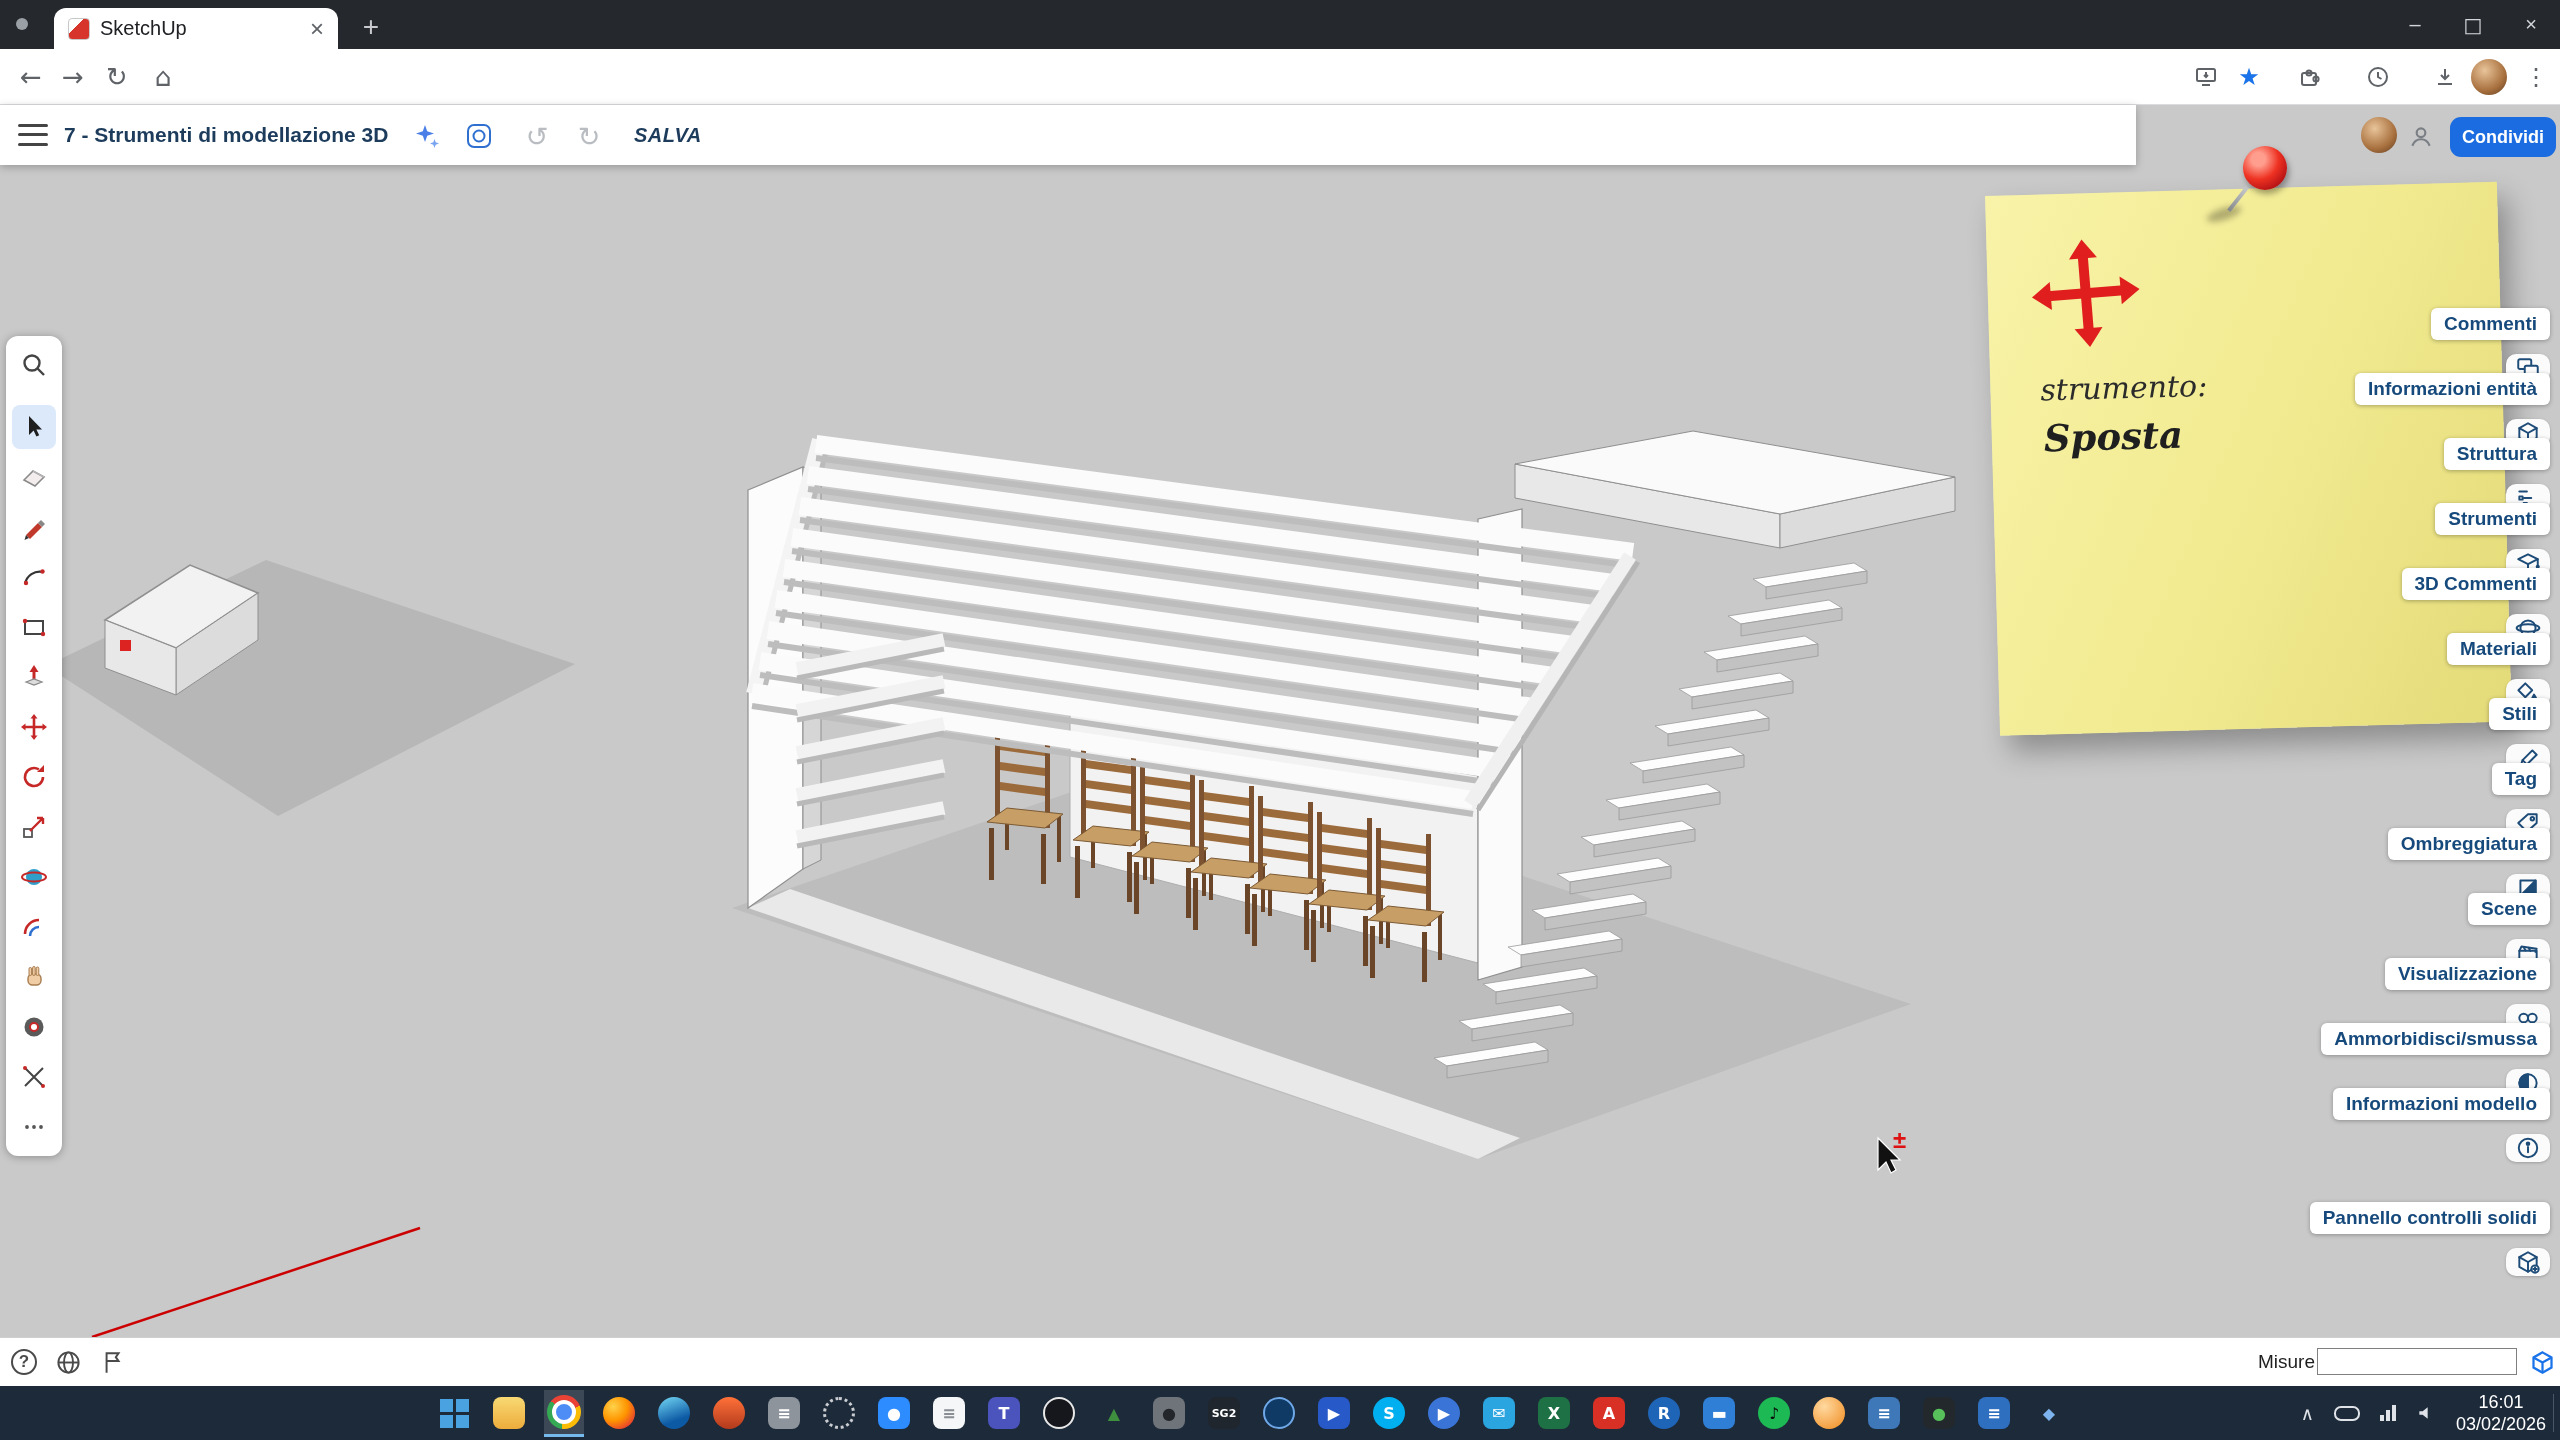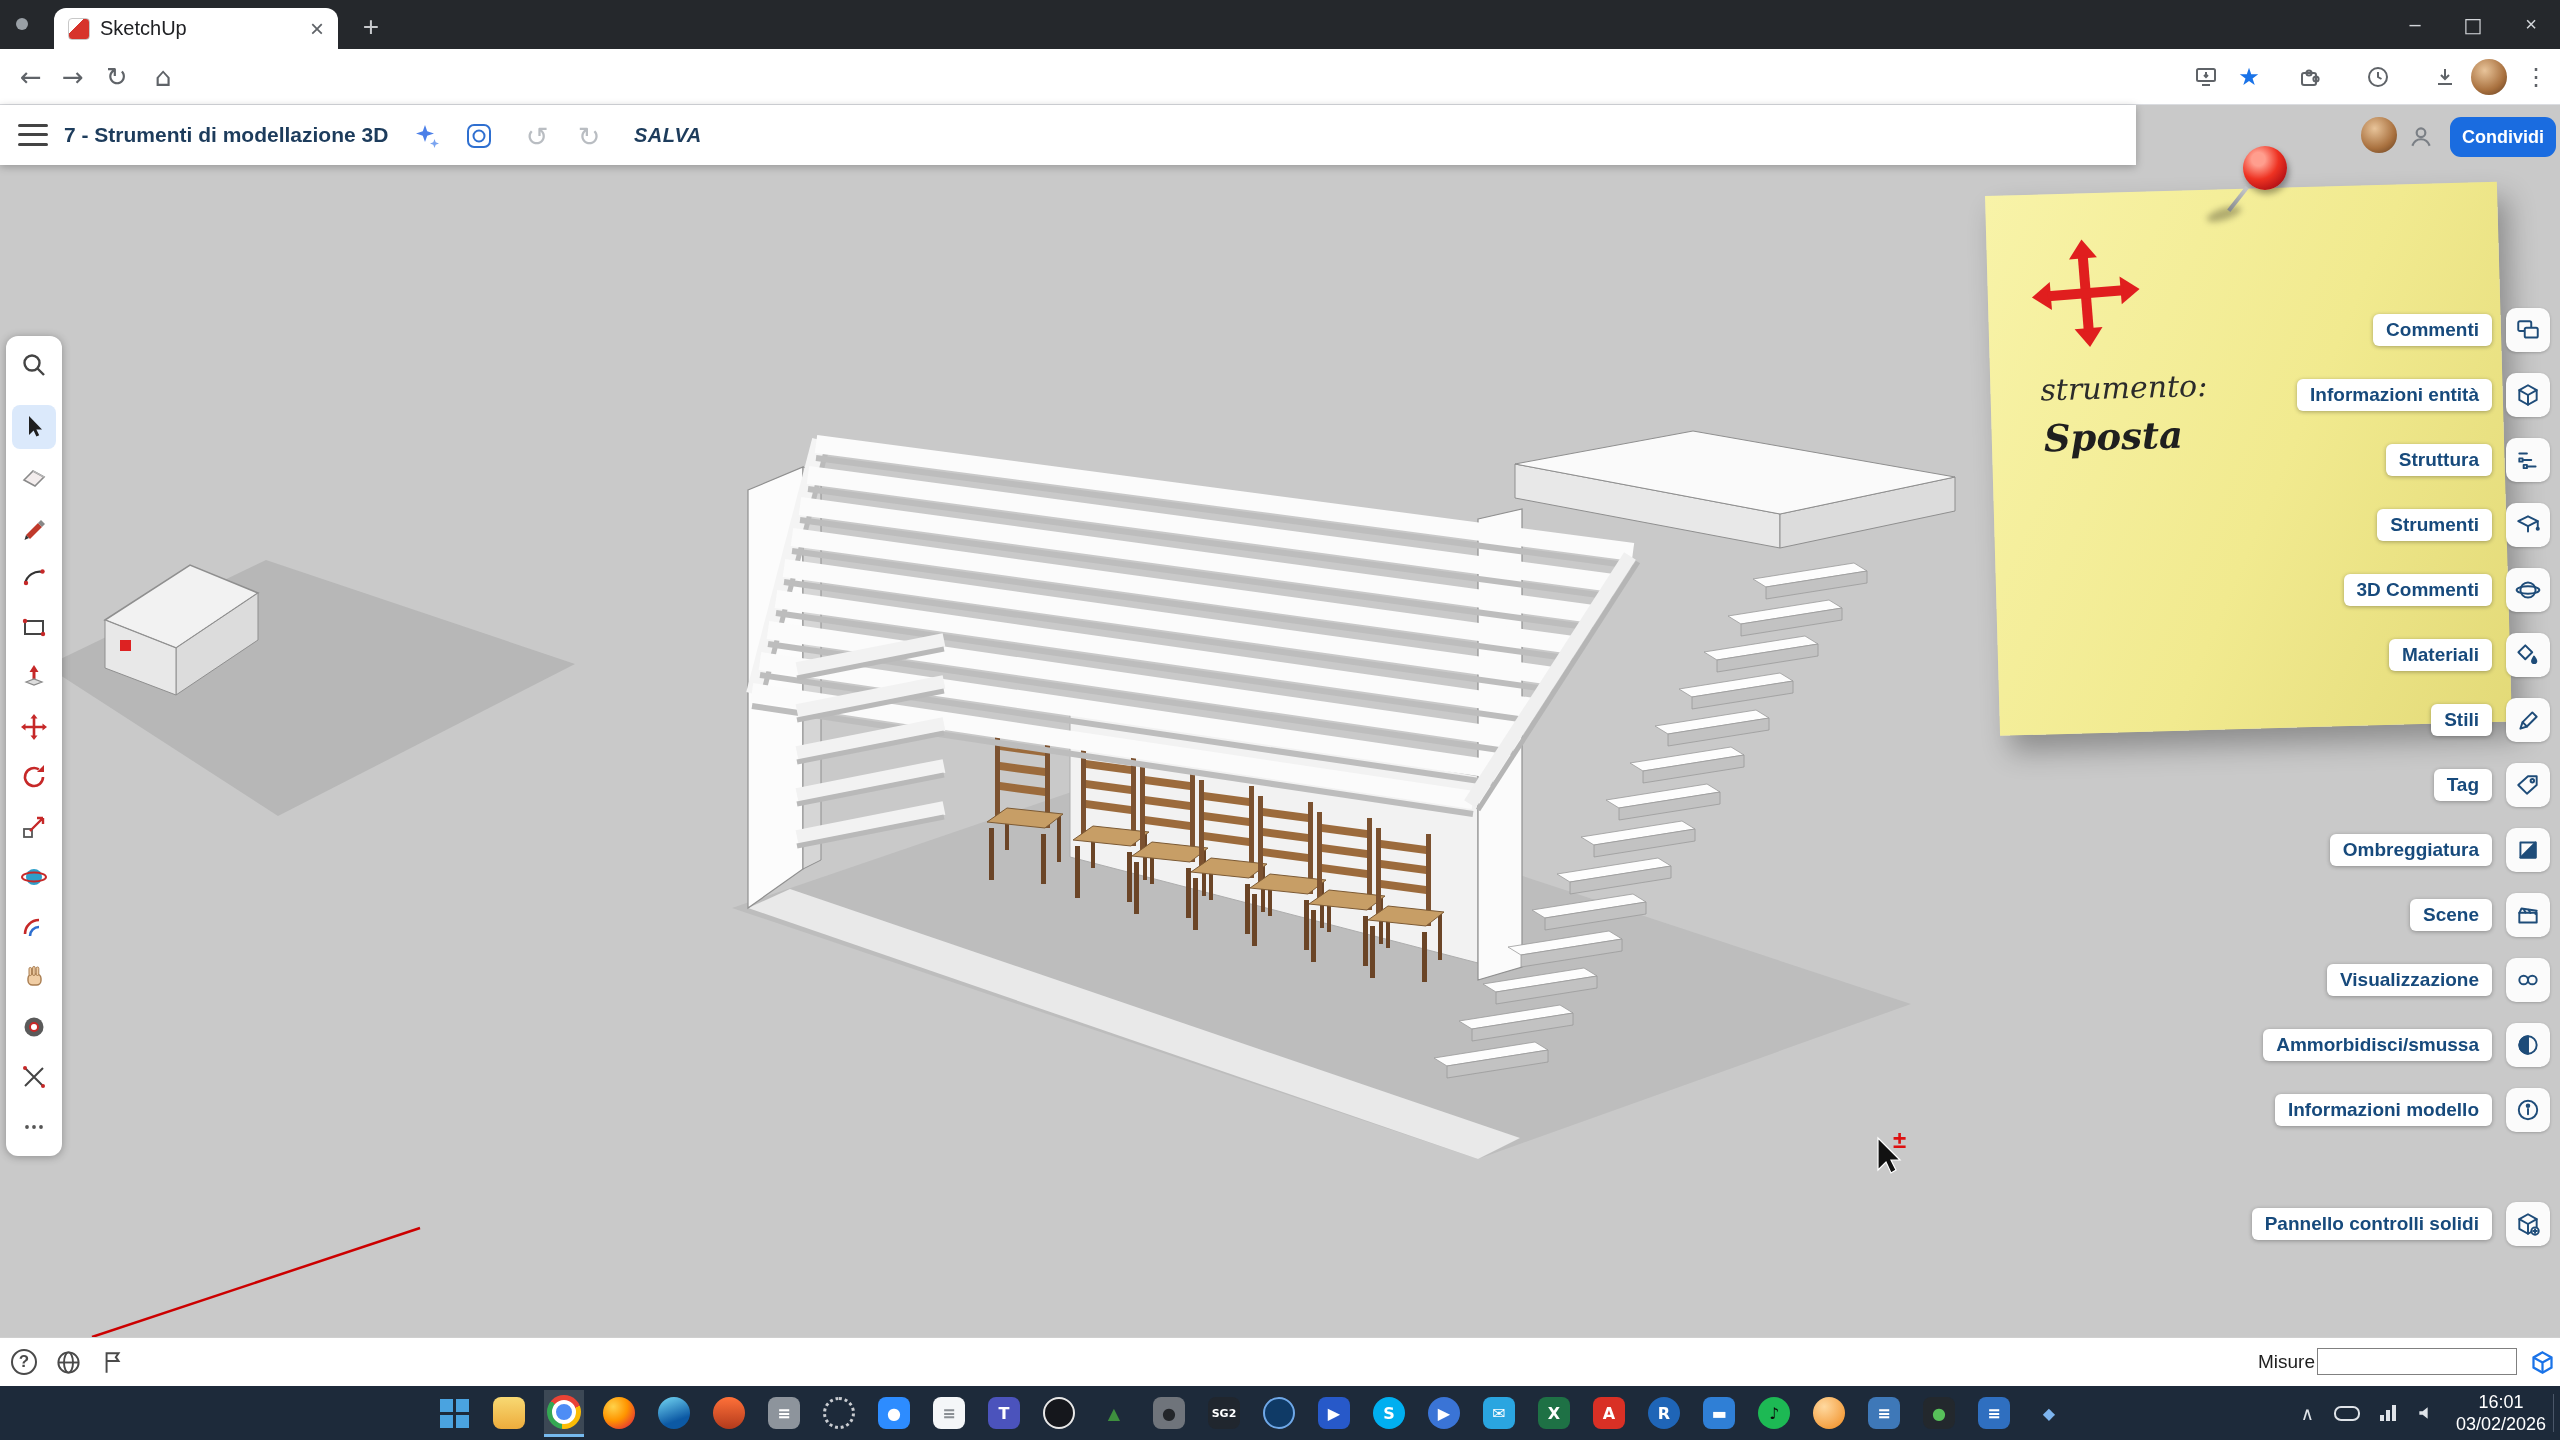--- a/index.html
+++ b/index.html
@@ -40,21 +40,21 @@
     font-size:20px;font-weight:bold;letter-spacing:.5px;color:#1d3c5c;font-style:italic;}
   .sharebtn{position:absolute;left:2438px;top:117px;width:106px;height:40px;background:#1a6ce0;border-radius:11px;
     color:#fff;font-size:18px;font-weight:bold;display:flex;align-items:center;justify-content:center;z-index:45;border:none;margin-left:12px;}
   
   .palette{position:absolute;left:6px;top:336px;width:56px;background:#fff;border-radius:12px;
     box-shadow:0 1px 8px rgba(0,0,0,.3);padding:7px 0;z-index:30;display:flex;flex-direction:column;align-items:center;gap:6px;}
   .tool{width:44px;height:44px;border-radius:8px;display:flex;align-items:center;justify-content:center;background:transparent;border:none;}
   .tool.active{background:#dbe9fb;}
   .tool.gap{margin-bottom:12px;}
   
-  .rrow{position:absolute;right:10px;height:44px;display:flex;align-items:center;gap:14px;z-index:35;}
+  .rrow{position:absolute;right:10px;height:44px;display:flex;align-items:flex-end;gap:14px;z-index:35;flex-direction:column;}
   .rlabel{background:#fff;border-radius:6px;box-shadow:0 1px 4px rgba(0,0,0,.3);padding:5px 13px;
     font-size:19px;font-weight:bold;color:#174a7c;white-space:nowrap;}
   .ricon{width:44px;height:44px;border-radius:10px;background:#fbfbfb;box-shadow:0 1px 3px rgba(0,0,0,.22);
     display:flex;align-items:center;justify-content:center;border:none;}
   .ricon svg{stroke:#1e4c79;fill:none;stroke-width:1.8;stroke-linejoin:round;stroke-linecap:round;}
   
   .note{position:absolute;left:1985px;top:196px;width:512px;height:540px;
     background:linear-gradient(115deg,#f8f3a8 0%,#f1ea8f 55%,#e3da78 100%);
     box-shadow:10px 16px 28px rgba(0,0,0,.3);transform:rotate(-1.6deg);transform-origin:top left;z-index:20;}
   .note-text1{position:absolute;left:50px;top:178px;font-family:"DejaVu Serif",serif;font-style:italic;

